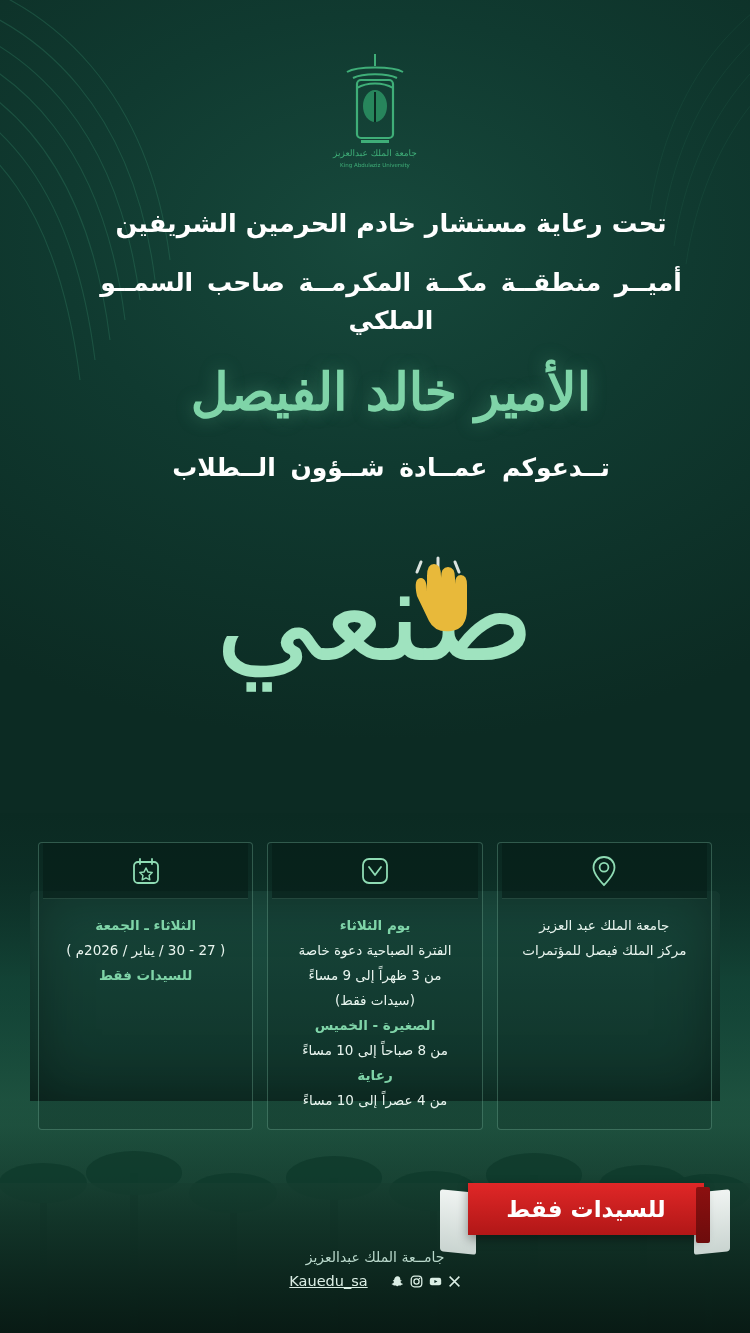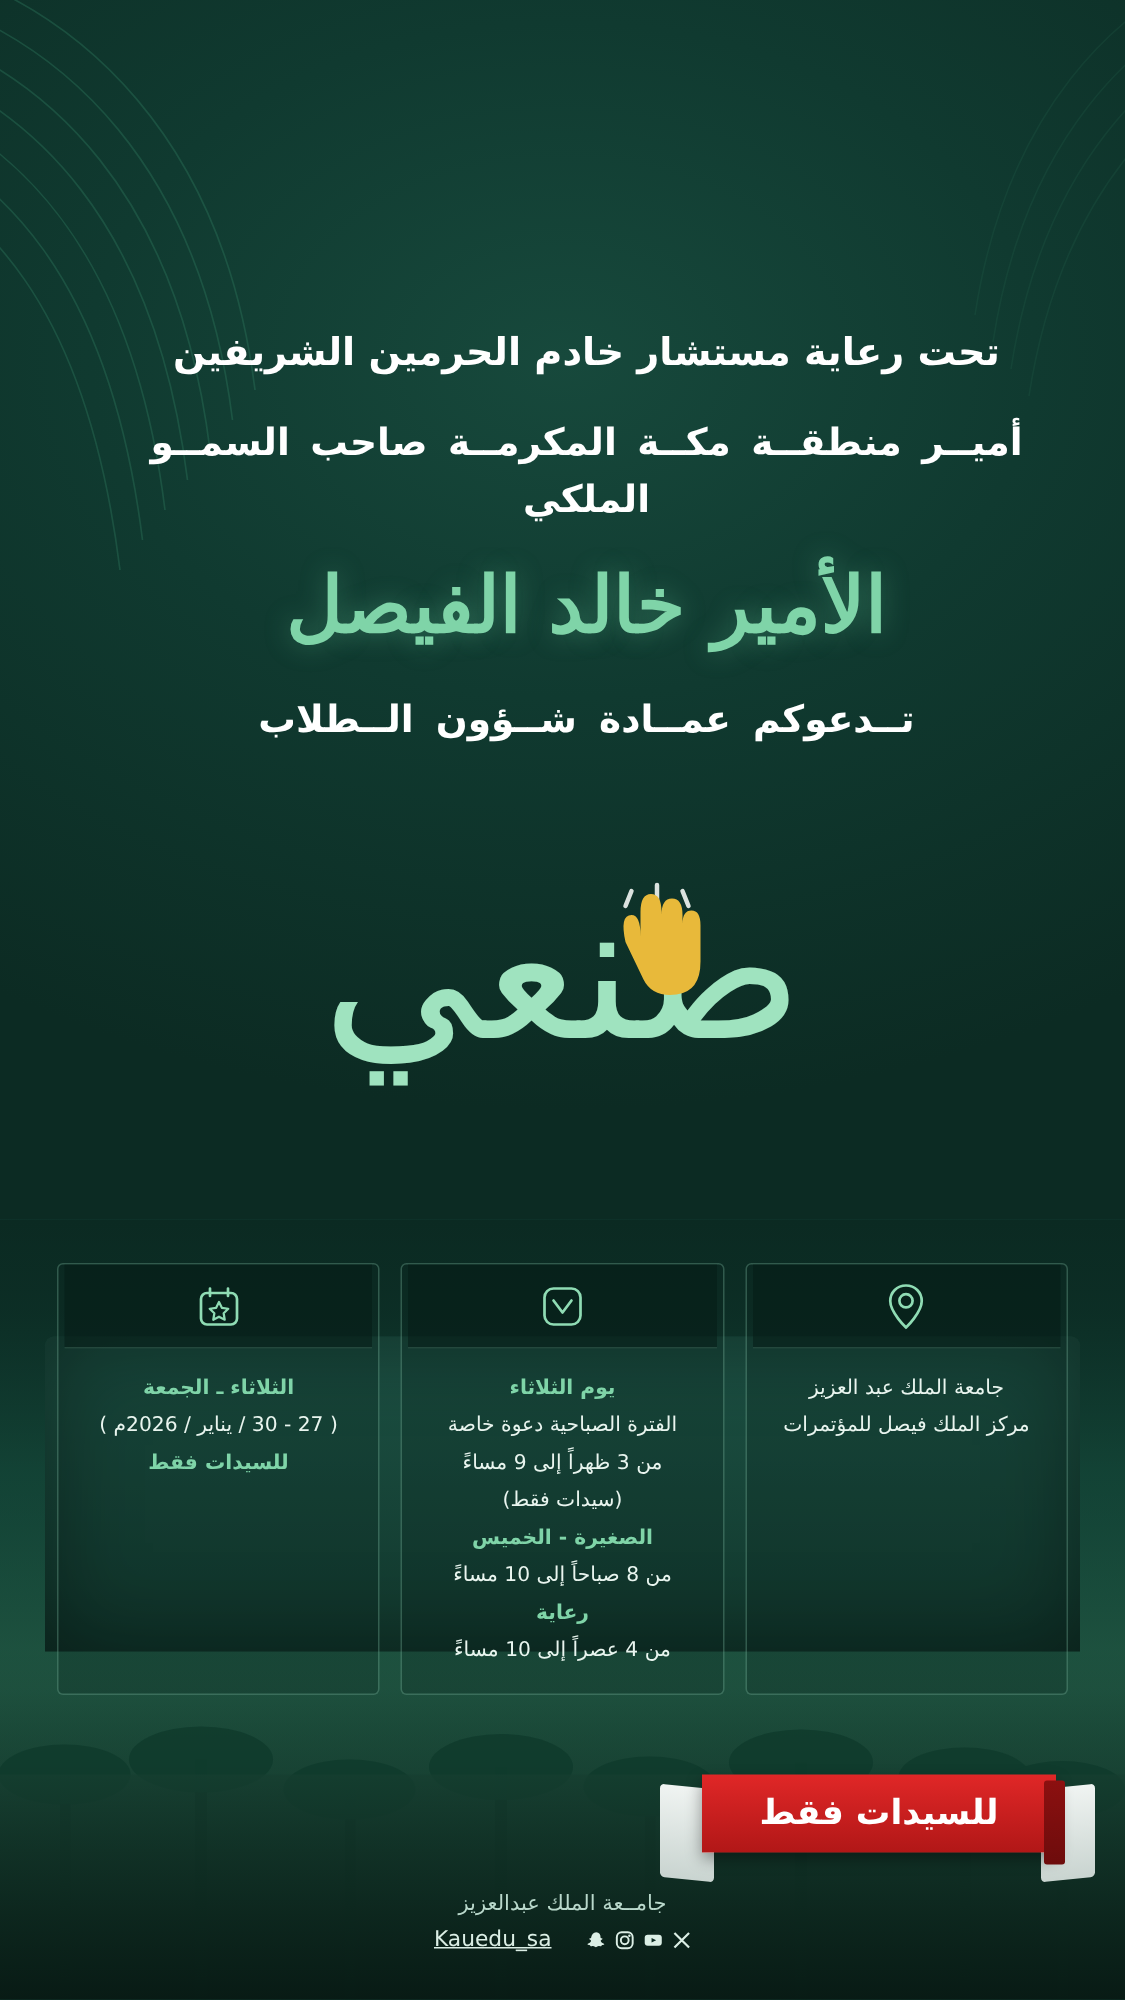--- a/index.html
+++ b/index.html
@@ -60,21 +60,21 @@
 
   
   .logo-wrap {
     position: absolute; top: 48px; left: 0; right: 0;
     display: flex; justify-content: center;
   }
   .logo { width: 96px; height: 124px; }
 
   
   .head-block {
-    position: absolute; top: 216px; left: 0; right: 0;
+    position: absolute; top: 204px; left: 0; right: 0;
     text-align: center; padding: 0 34px; margin-left: 32px;
   }
   .line1 {
     color: #ffffff; font-size: 25.5px; font-weight: bold;
     letter-spacing: .2px; line-height: 1.5;
   }
   .line2 {
     color: #ffffff; font-size: 25px; font-weight: bold;
     margin-top: 22px; line-height: 1.5;
     word-spacing: 5px;
@@ -94,21 +94,21 @@
     word-spacing: 6px;
   }
   .invite2 {
     margin-top: 14px;
     color: #ffffff; font-size: 23.5px; font-weight: bold;
   }
   .invite2 .num { color: #86d9ae; }
 
   
   .calli {
-    position: absolute; top: 576px; left: 0; right: 0;
+    position: absolute; top: 544px; left: 0; right: 0;
     text-align: center;
     text-decoration: underline;
   }
   .calli-word {
     font-family: "DejaVu Serif", "Liberation Serif", serif;
     font-size: 130px;
     color: #9fe3bf;
     line-height: 1.1;
     letter-spacing: -6px;
   }
@@ -163,21 +163,21 @@
   .ribbon-tail-l { right: -16px; transform: skewY(-6deg); }
   .ribbon-tail-r { left: -6px; transform: skewY(6deg); }
   .ribbon-fold {
     position: absolute; right: 4px; top: 4px; width: 14px; height: 56px;
     background: linear-gradient(180deg, #8c1010, #6d0c0c);
     border-radius: 2px;
   }
 
   
   .footer {
-    position: absolute; left: 0; right: 0; bottom: 32px;
+    position: absolute; left: 0; right: 0; bottom: 44px;
     text-align: center;
   }
   .footer .uni { color: #b9d8cb; font-size: 14px; margin-bottom: 8px; }
   .footer .handle {
     color: #dbeee5; font-size: 14.5px;
     display: flex; align-items: center; justify-content: center; gap: 23px; text-decoration: underline;
   }
   .footer .handle .glyphs { display: inline-flex; gap: 6px; align-items: center; }
   .sic { width: 13px; height: 13px; display: inline-block; }
 </style>
@@ -224,20 +224,36 @@
         <ellipse cx="233" cy="160" rx="44" ry="20"></ellipse>
         <ellipse cx="334" cy="145" rx="48" ry="22"></ellipse>
         <ellipse cx="433" cy="158" rx="44" ry="20"></ellipse>
         <ellipse cx="534" cy="142" rx="48" ry="22"></ellipse>
         <ellipse cx="643" cy="152" rx="44" ry="20"></ellipse>
         <ellipse cx="708" cy="160" rx="42" ry="19"></ellipse>
       </g>
     </svg>
   </div>
 
+  <div class="logo-wrap">
+    <svg class="logo" viewBox="0 0 96 124">
+      <g fill="none" stroke="#3fae78" stroke-width="2">
+        <path d="M48 6 L48 18"></path>
+        <path d="M20 24 C30 18 66 18 76 24"></path>
+        <path d="M26 30 C36 25 60 25 70 30"></path>
+      </g>
+      <rect x="30" y="32" width="36" height="58" rx="4" fill="none" stroke="#3fae78" stroke-width="2.2"></rect>
+      <path d="M30 40 C40 34 56 34 66 40" fill="none" stroke="#3fae78" stroke-width="2"></path>
+      <ellipse cx="48" cy="58" rx="12" ry="16" fill="#2f9e6a" opacity="0.75"></ellipse>
+      <path d="M48 44 L48 74" stroke="#0b2a22" stroke-width="2"></path>
+      <rect x="34" y="92" width="28" height="3" fill="#3fae78"></rect>
+      <text x="48" y="108" font-size="9" fill="#3fae78" text-anchor="middle" font-family="DejaVu Serif, serif">جامعة الملك عبدالعزيز</text>
+      <text x="48" y="119" font-size="5.5" fill="#3fae78" text-anchor="middle" font-family="DejaVu Sans, sans-serif">King Abdulaziz University</text>
+    </svg>
+  </div>
 
   <div class="head-block">
     <div class="line1">تحت رعاية مستشار خادم الحرمين الشريفين</div>
     <div class="line2">أميــر منطقــة مكــة المكرمــة صاحب السمــو الملكي</div>
     <div class="royal-name">الأمير خالد الفيصل</div>
     <div class="invite">تــدعوكم عمــادة شــؤون الــطلاب</div>
   </div>
 
   <div class="calli">
     <div style="position:relative; display:inline-block;">

